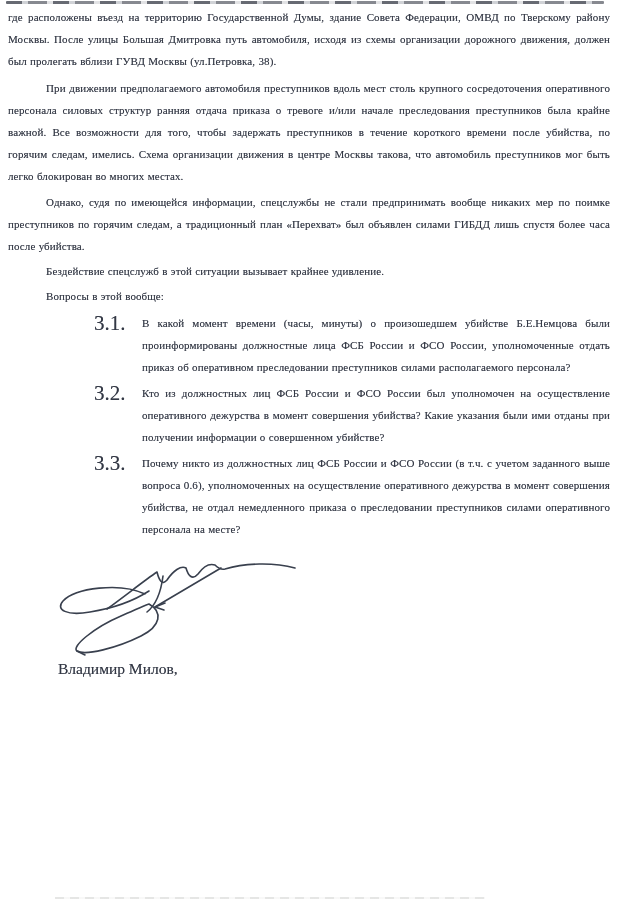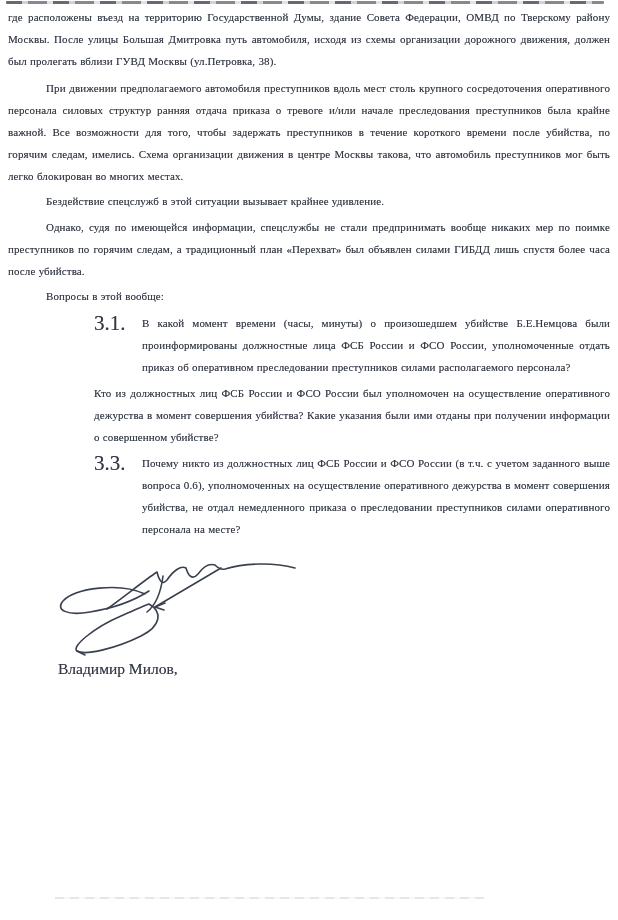--- a/index.html
+++ b/index.html
@@ -85,34 +85,35 @@
 <body>
 
 <div class="scan-band-top"></div>
 
 <div class="page">
 
   <p class="para p0">где расположены въезд на территорию Государственной Думы, здание Совета Федерации, ОМВД по Тверскому району Москвы. После улицы Большая Дмитровка путь автомобиля, исходя из схемы организации дорожного движения, должен был пролегать вблизи ГУВД Москвы (ул.Петровка, 38).</p>
 
   <p class="para indent p1">При движении предполагаемого автомобиля преступников вдоль мест столь крупного сосредоточения оперативного персонала силовых структур ранняя отдача приказа о тревоге и/или начале преследования преступников была крайне важной. Все возможности для того, чтобы задержать преступников в течение короткого времени после убийства, по горячим следам, имелись. Схема организации движения в центре Москвы такова, что автомобиль преступников мог быть легко блокирован во многих местах.</p>
 
+  <p class="para indent p2">Однако, судя по имеющейся информации, спецслужбы не стали предпринимать вообще никаких мер по поимке преступников по горячим следам, а традиционный план «Перехват» был объявлен силами ГИБДД лишь спустя более часа после убийства.</p>
+
   <p class="para indent p3">Бездействие спецслужб в этой ситуации вызывает крайнее удивление.</p>
-
-  <p class="para indent p2">Однако, судя по имеющейся информации, спецслужбы не стали предпринимать вообще никаких мер по поимке преступников по горячим следам, а традиционный план «Перехват» был объявлен силами ГИБДД лишь спустя более часа после убийства.</p>
 
   <p class="para indent p4">Вопросы в этой вообще:</p>
 
   <div class="qlist">
 
     <div class="qitem">
       <span class="qnum">3.1.</span>
       <div class="para qtext">В какой момент времени (часы, минуты) о произошедшем убийстве Б.Е.Немцова были проинформированы должностные лица ФСБ России и ФСО России, уполномоченные отдать приказ об оперативном преследовании преступников силами располагаемого персонала?</div>
     </div>
 
     <div class="qitem">
+      <span class="qnum">3.2.</span>
       <div class="para qtext">Кто из должностных лиц ФСБ России и ФСО России был уполномочен на осуществление оперативного дежурства в момент совершения убийства? Какие указания были ими отданы при получении информации о совершенном убийстве?</div>
     </div>
 
     <div class="qitem">
       <span class="qnum">3.3.</span>
       <div class="para qtext">Почему никто из должностных лиц ФСБ России и ФСО России (в т.ч. с учетом заданного выше вопроса 0.6), уполномоченных на осуществление оперативного дежурства в момент совершения убийства, не отдал немедленного приказа о преследовании преступников силами оперативного персонала на месте?</div>
     </div>
 
   </div>
 

